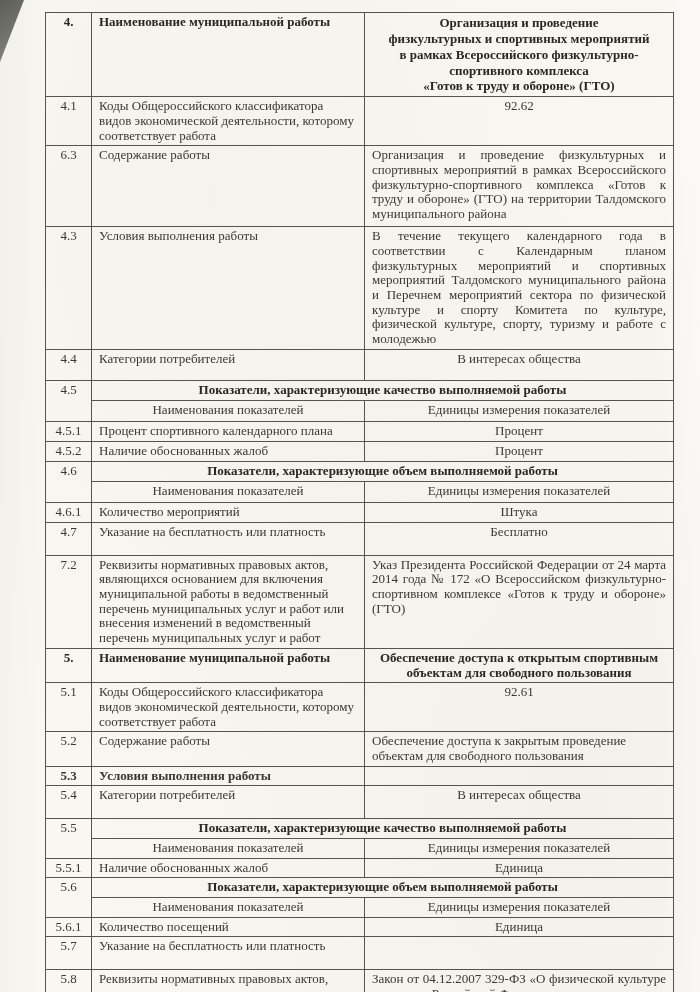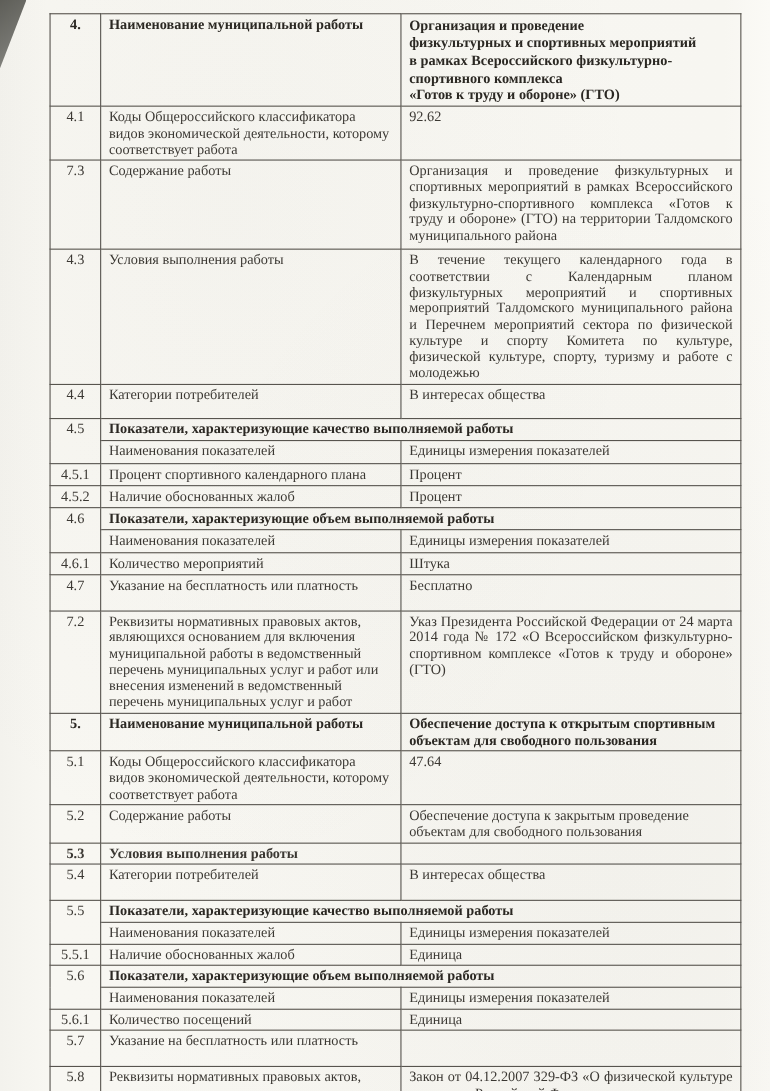--- a/index.html
+++ b/index.html
@@ -26,21 +26,21 @@
     border-collapse:collapse;table-layout:fixed;
     font-size:13px;line-height:1.13;
   }
   td{
     border:1px solid #57544e;
     vertical-align:top;
     padding:2px 7px 2px 7px;
     overflow:hidden;
   }
   .num{text-align:center;padding:2px 2px;}
-  .center{text-align:left;}
+  .center{text-align:center;}
   .just{text-align:justify;text-align-last:left;}
   .bold{font-weight:bold;color:#2b2823;}
   .pre{white-space:pre-line;}
   .lh-tall{line-height:1.22;}
   
   .tr-r4  td{height:79px;}
   .tr-r41 td{height:38px;}
   .tr-r42 td{height:76px;}
   .tr-r43 td{height:118px;margin-top:39px;}
   .tr-r44 td{height:26px;}
@@ -96,21 +96,21 @@
 «Готов к труду и обороне» (ГТО)</td>
     </tr>
 
     <tr class="tr-r41">
       <td class="num">4.1</td>
       <td>Коды Общероссийского классификатора видов экономической деятельности, которому соответствует работа</td>
       <td class="center">92.62</td>
     </tr>
 
     <tr class="tr-r42">
-      <td class="num">7.3</td>
+      <td class="num">6.3</td>
       <td>Содержание работы</td>
       <td class="just">Организация и проведение физкультурных и спортивных мероприятий в рамках Всероссийского физкультурно-спортивного комплекса «Готов к труду и обороне» (ГТО) на территории Талдомского муниципального района</td>
     </tr>
 
     <tr class="tr-r43">
       <td class="num">4.3</td>
       <td>Условия выполнения работы</td>
       <td class="just">В течение текущего календарного года в соответствии с Календарным планом физкультурных мероприятий и спортивных мероприятий Талдомского муниципального района и Перечнем мероприятий сектора по физической культуре и спорту Комитета по культуре, физической культуре, спорту, туризму и работе с молодежью</td>
     </tr>
 
@@ -170,21 +170,21 @@
     <tr class="tr-r5">
       <td class="num bold">5.</td>
       <td class="bold">Наименование муниципальной работы</td>
       <td class="center bold pre">Обеспечение доступа к открытым спортивным
 объектам для свободного пользования</td>
     </tr>
 
     <tr class="tr-r51">
       <td class="num">5.1</td>
       <td>Коды Общероссийского классификатора видов экономической деятельности, которому соответствует работа</td>
-      <td class="center">47.64</td>
+      <td class="center">92.61</td>
     </tr>
 
     <tr class="tr-r52">
       <td class="num">5.2</td>
       <td>Содержание работы</td>
       <td>Обеспечение доступа к закрытым проведение объектам для свободного пользования</td>
     </tr>
 
     <tr class="tr-r53">
       <td class="num">5.3</td>

